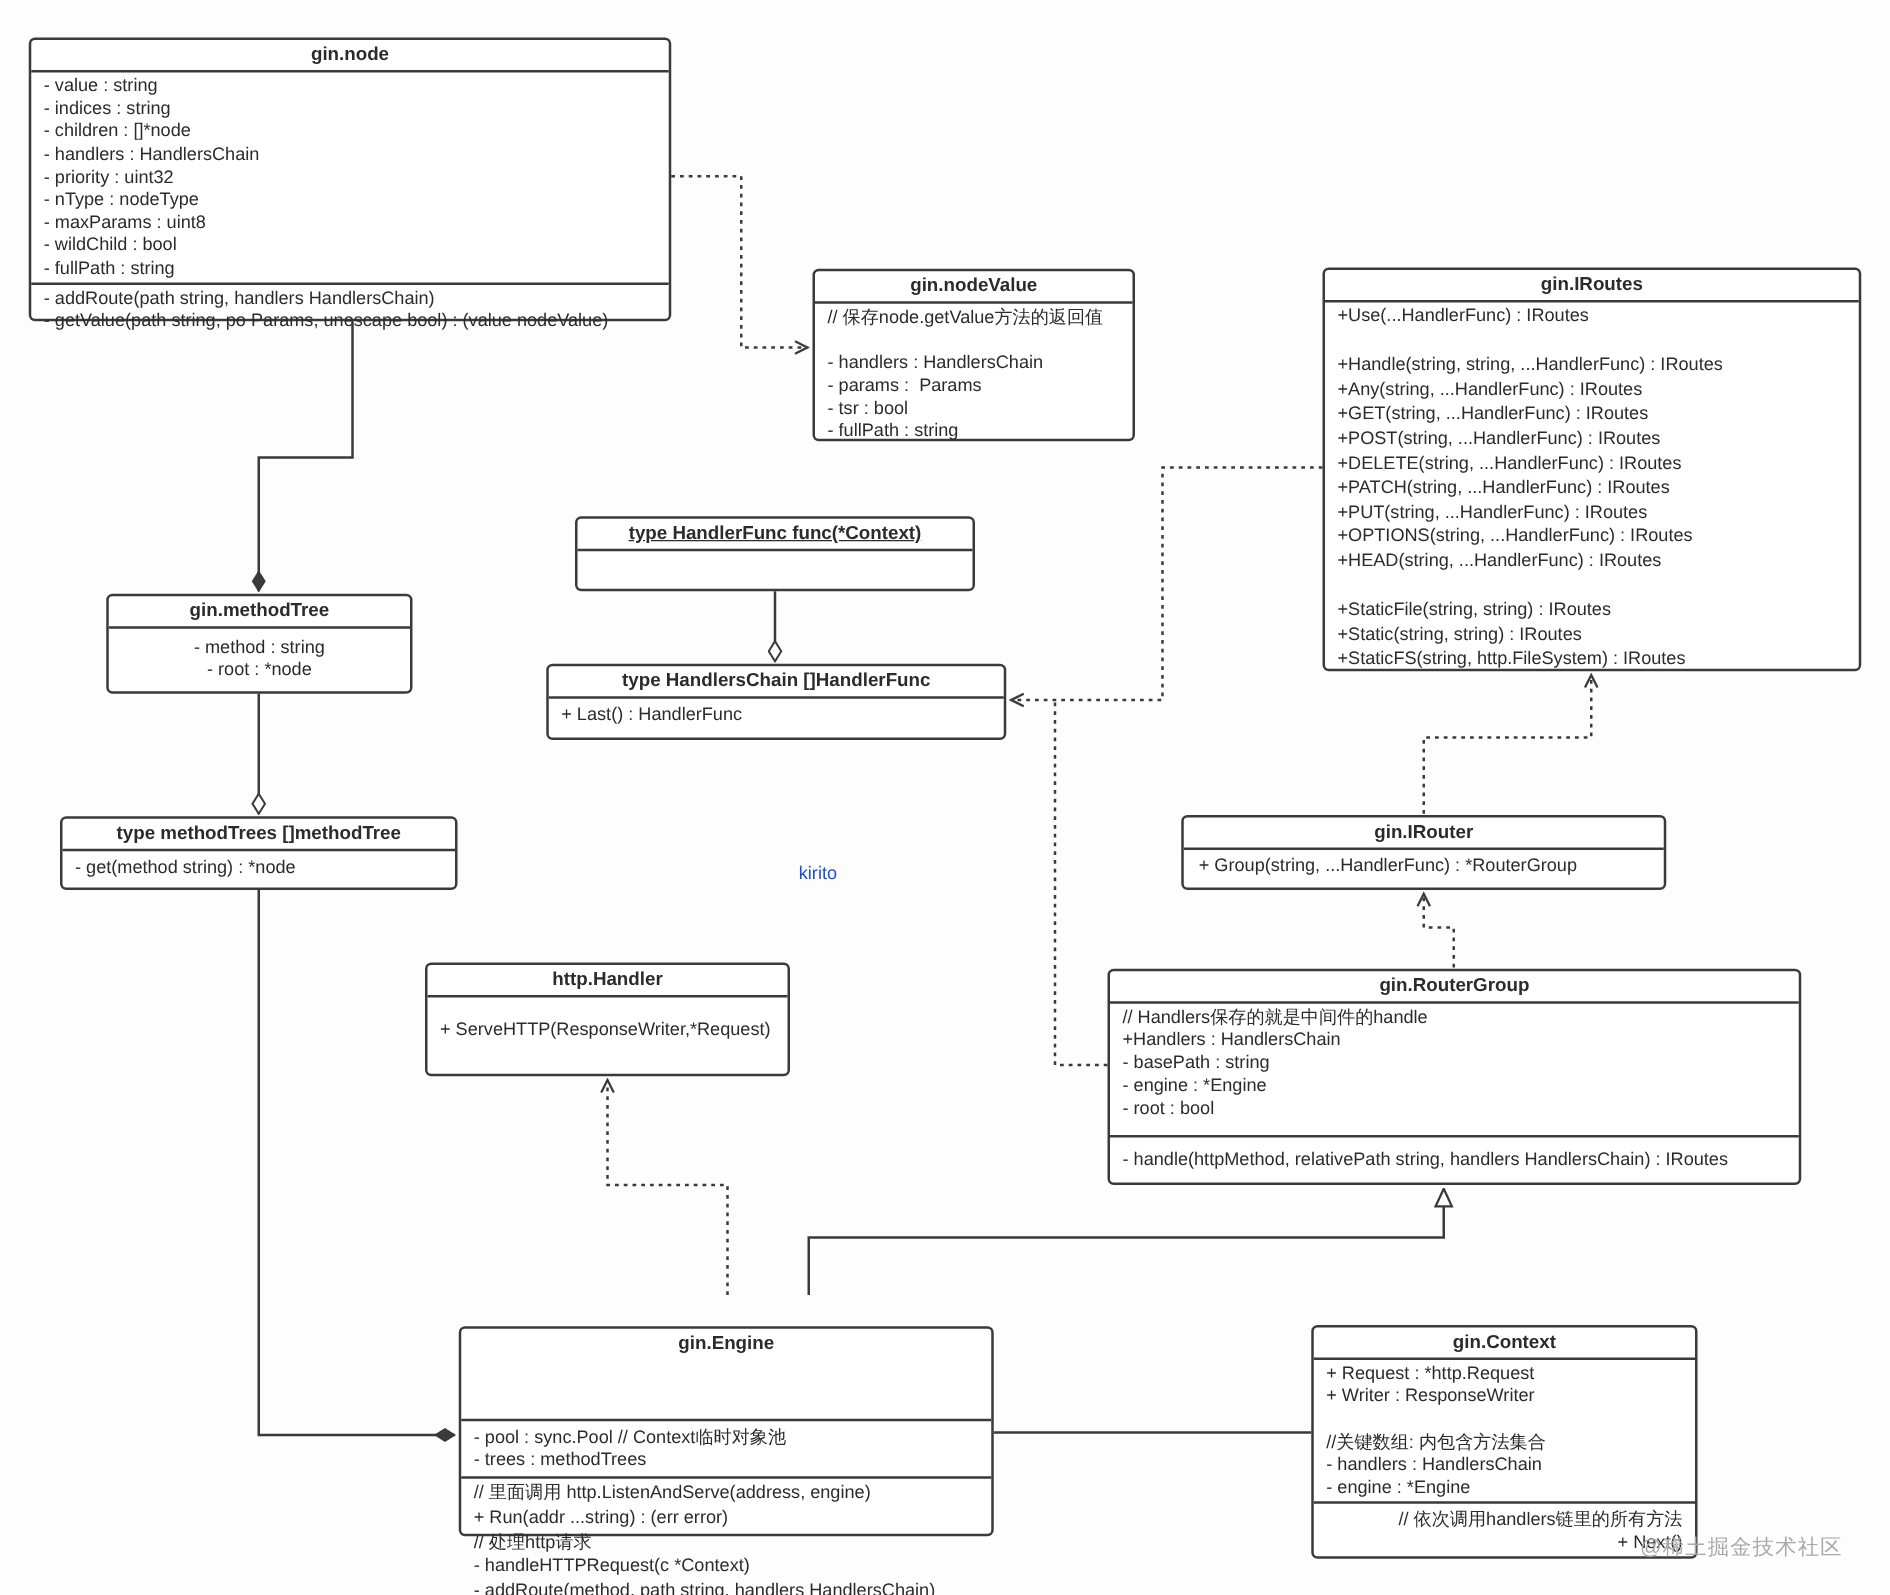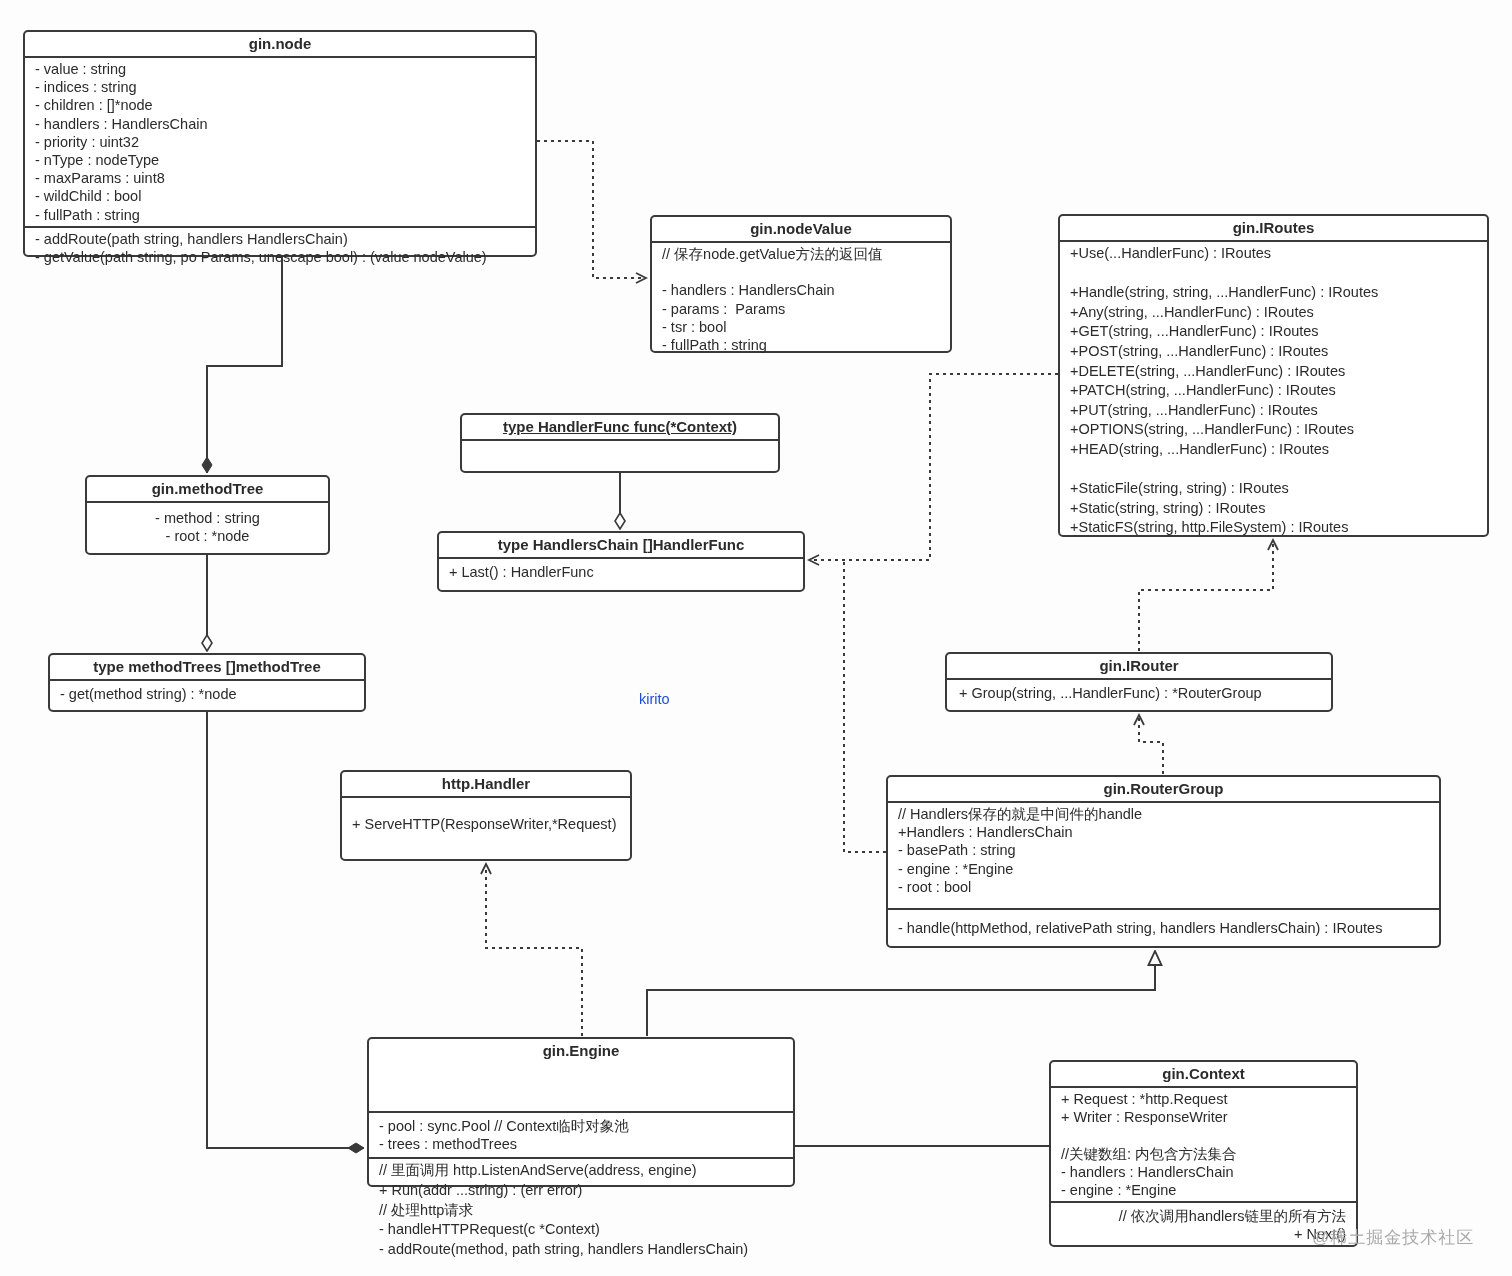--- a/index.html
+++ b/index.html
@@ -18,37 +18,37 @@
   }
   .sec{
     border-top:2px solid #3a3a3a;padding:2px 10px;flex:0 0 auto;
   }
   .sec.grow{flex:1 1 auto;}
   .row{
     font-size:14.5px;line-height:18.2px;min-height:18.2px;white-space:pre;
   }
   
   #box-node{left:23px;top:30px;width:514px;height:227px;}
-  #box-nodevalue{left:650px;top:215px;width:302px;height:138px;}
+  #box-nodevalue{left:650px;top:215px;width:258px;height:138px;}
   #box-iroutes{left:1058px;top:214px;width:431px;height:323px;}
   #box-iroutes .row{line-height:19.6px;min-height:19.6px;}
   #box-handlerfunc{left:460px;top:413px;width:320px;height:60px;text-decoration:underline;}
   #box-handlerschain{left:437px;top:531px;width:368px;height:61px;}
   #box-handlerschain .sec{padding:4px 10px;}
   #box-methodtree{left:85px;top:475px;width:245px;height:80px;}
   #box-methodtree .sec{padding:6px 12px;text-align:center;}
   #box-methodtrees{left:48px;top:653px;width:318px;height:59px;}
   #box-methodtrees .sec{padding:4px 10px;}
   #box-irouter{left:945px;top:652px;width:388px;height:60px;}
   #box-irouter .sec{padding:4px 12px;}
   #box-httphandler{left:340px;top:770px;width:292px;height:91px;}
   #box-httphandler .sec{padding:17px 10px;}
   #box-routergroup{left:886px;top:775px;width:555px;height:173px;}
   #box-routergroup .methods{padding:9px 10px;}
-  #box-engine{left:367px;top:1037px;width:428px;height:150px;}
+  #box-engine{left:367px;top:1061px;width:428px;height:168px;}
   #box-engine .attrs{padding:4px 10px;margin-top:48px;}
   #box-engine .methods .row{line-height:19.6px;min-height:19.6px;}
   #box-context{left:1049px;top:1060px;width:309px;height:187px;}
   #box-context .methods{padding:4px 10px;text-align:right;}
   
   #wires{position:absolute;left:0;top:0;pointer-events:none;}
   .solid{fill:none;stroke:#3a3a3a;stroke-width:2;}
   .dash{fill:none;stroke:#3a3a3a;stroke-width:2;stroke-dasharray:3 4;}
   
   #free-label{position:absolute;left:639px;top:691px;font-size:14.5px;color:#1d4ed8;}

